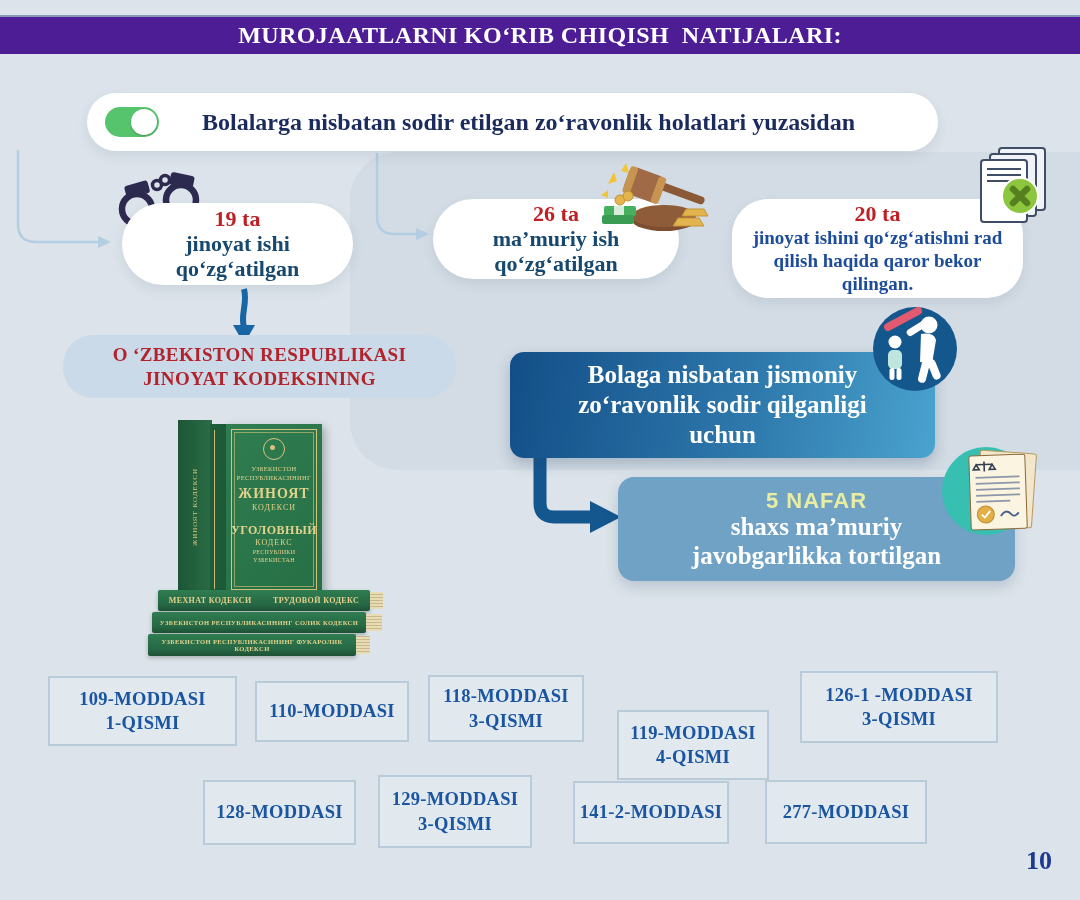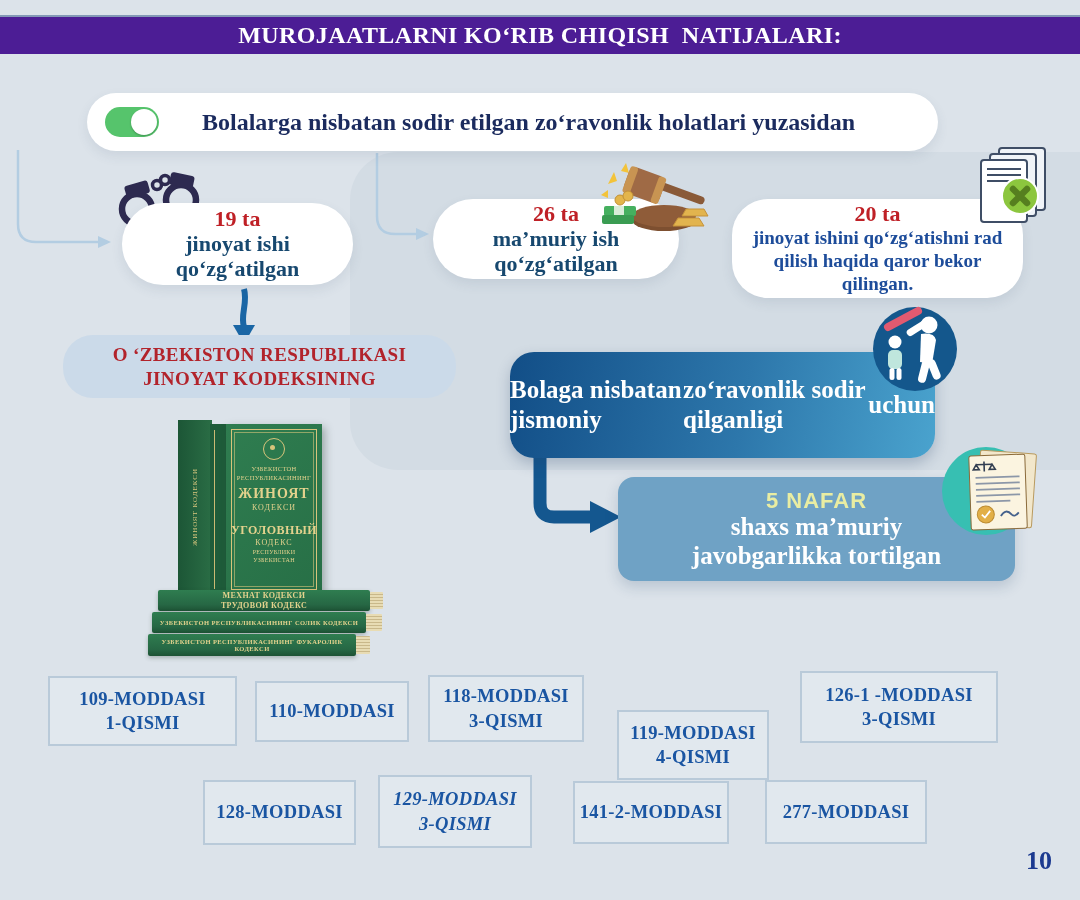--- a/index.html
+++ b/index.html
@@ -33,23 +33,23 @@
   .pill .val{color:#bf2026;font-weight:bold;font-size:22px;line-height:1.1;}
   .pill .ln{color:#17486f;font-weight:bold;font-size:22px;line-height:1.15;}
   .pill3 .ln{color:#1d4c9a;font-size:19px;line-height:1.22;}
 
   
   .code-box{position:absolute;left:63px;top:335px;width:393px;height:63px;background:#cbdae9;border-radius:30px;
     display:flex;flex-direction:column;align-items:center;justify-content:center;text-align:center;}
   .code-box span{color:#b2232b;font-weight:bold;font-size:19px;letter-spacing:.4px;line-height:1.25;}
 
   
-  .cause-box{position:absolute;left:510px;top:352px;width:425px;height:106px;border-radius:24px;
+  .cause-box{position:absolute;left:510px;top:352px;width:425px;height:106px;border-radius:14px;
     background:linear-gradient(100deg,#124e87 0%,#2d77ab 55%,#4aa3ce 100%);
-    display:flex;align-items:center;justify-content:center;text-align:left;
+    display:flex;flex-direction:column;align-items:center;justify-content:center;text-align:center;
     box-shadow:0 6px 14px rgba(30,60,100,.25);}
   .cause-box span{color:#ffffff;font-weight:bold;font-size:25px;line-height:1.2;}
 
   
   .result-box{position:absolute;left:618px;top:477px;width:397px;height:104px;border-radius:16px;background:#6fa2c5;
     display:flex;flex-direction:column;align-items:center;justify-content:center;text-align:center;
     box-shadow:0 6px 14px rgba(30,60,100,.18);}
   .result-box .hl{color:#e9eda2;font-family:"Liberation Sans","DejaVu Sans",sans-serif;font-weight:bold;font-size:22px;letter-spacing:1px;line-height:1.15;}
   .result-box .ln{color:#ffffff;font-weight:bold;font-size:25px;line-height:1.15;}
 
@@ -73,21 +73,21 @@
   .cover .frame2{position:absolute;inset:8px;border:1px solid rgba(215,196,123,.6);}
   .cover .inner{position:absolute;inset:10px;display:flex;flex-direction:column;align-items:center;color:#e3d28d;text-align:right;}
   .cover .emblem{width:20px;height:20px;border:1.5px solid #d7c47b;border-radius:50%;margin:4px auto 5px;position:relative;}
   .cover .emblem::after{content:"";position:absolute;left:6px;top:6px;width:5px;height:5px;border-radius:50%;background:#d7c47b;}
   .cover .t-sm{font-size:6.5px;line-height:1.35;letter-spacing:.3px;}
   .cover .t-big{font-size:14px;font-weight:bold;letter-spacing:1px;line-height:1.2;margin-top:3px;}
   .cover .t-mid{font-size:8px;letter-spacing:1px;line-height:1.4;}
   .cover .t-big2{font-size:12px;font-weight:bold;letter-spacing:.5px;line-height:1.2;margin-top:9px;}
   .cover .t-xs{font-size:6px;line-height:1.35;letter-spacing:.3px;}
   .slab{position:absolute;background:linear-gradient(180deg,#2f7d50 0%,#266744 70%,#1d5234 100%);border-radius:2px;
-    color:#e3d28d;display:flex;align-items:center;justify-content:space-around;text-align:center;box-shadow:0 2px 4px rgba(40,60,50,.3);flex-direction:column;}
+    color:#e3d28d;display:flex;align-items:center;justify-content:space-around;text-align:center;box-shadow:0 2px 4px rgba(40,60,50,.3);}
   .slab span{font-weight:bold;letter-spacing:.4px;}
   .pages{position:absolute;background:repeating-linear-gradient(0deg,#e8dcb4 0px,#e8dcb4 2px,#c9b88a 2px,#c9b88a 3px);border-radius:1px;}
 
   svg{display:block;}
   .icon{position:absolute;}
 </style>
 </head>
 <body>
 
 <div id="canvas">
@@ -301,21 +301,21 @@
     <span>4-QISMI</span>
   </div>
   <div class="art" style="left:800px;top:671px;width:194px;height:68px;">
     <span>126-1 -MODDASI</span>
     <span>3-QISMI</span>
   </div>
 
   <div class="art" style="left:203px;top:780px;width:149px;height:61px;">
     <span>128-MODDASI</span>
   </div>
-  <div class="art" style="left:378px;top:775px;width:150px;height:69px;font-style:italic;">
+  <div class="art" style="left:378px;top:775px;width:150px;height:69px;">
     <span>129-MODDASI</span>
     <span>3-QISMI</span>
   </div>
   <div class="art" style="left:573px;top:781px;width:152px;height:59px;">
     <span>141-2-MODDASI</span>
   </div>
   <div class="art" style="left:765px;top:780px;width:158px;height:60px;">
     <span>277-MODDASI</span>
   </div>
 

